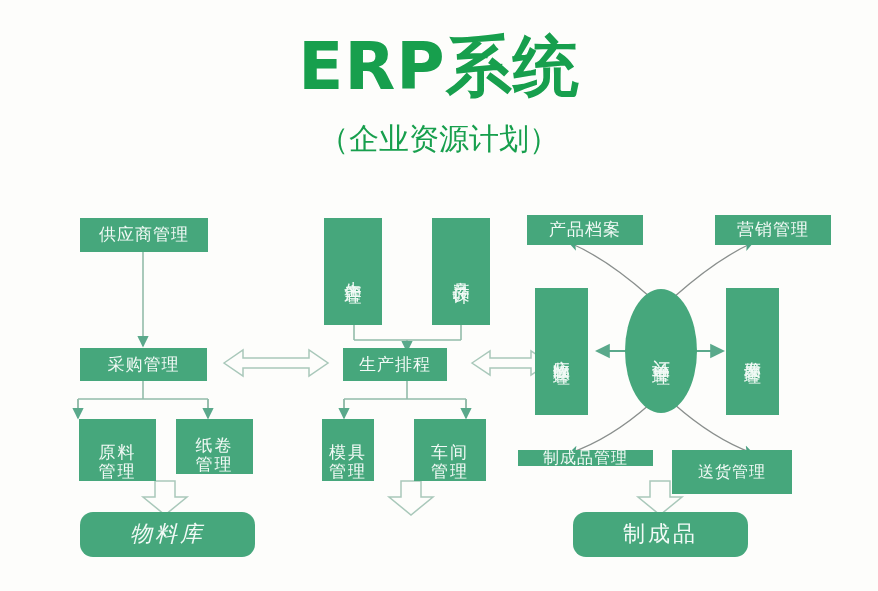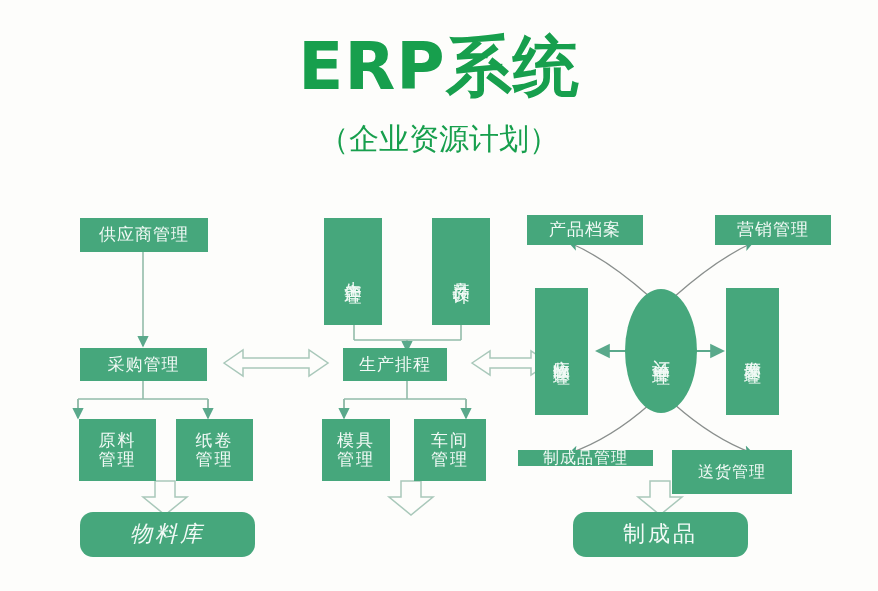--- a/index.html
+++ b/index.html
@@ -74,20 +74,21 @@
   .node.vert {
     writing-mode: vertical-rl;
     text-orientation: upright;
     letter-spacing: 2px;
     font-size: 17px;
   }
   .node.stack {
     flex-direction: column;
     letter-spacing: 2px;
     font-size: 17px;
+    justify-content: flex-end;
   }
   .node.stack > span { display: block; }
   .node.small {
     font-size: 16px;
     letter-spacing: 1px;
   }
   .node.ellipse {
     border-radius: 50%;
     writing-mode: vertical-rl;
     text-orientation: upright;
@@ -155,34 +156,34 @@
 
   <div class="node" style="left:80px; top:218px; width:128px; height:34px;">供应商管理</div>
 
   <div class="node" style="left:80px; top:348px; width:127px; height:33px;">采购管理</div>
 
   <div class="node stack" style="left:79px; top:419px; width:77px; height:62px;">
     <span>原料</span>
     <span>管理</span>
   </div>
 
-  <div class="node stack" style="left:176px; top:419px; width:77px; height:62px;">
+  <div class="node stack" style="left:176px; top:419px; width:77px; height:55px;">
     <span>纸卷</span>
     <span>管理</span>
   </div>
 
   <div class="node rounded" style="left:80px; top:512px; width:175px; height:45px;font-style:italic;">物料库</div>
 
   <div class="node vert" style="left:324px; top:218px; width:58px; height:107px;">生产管理</div>
 
   <div class="node vert" style="left:432px; top:218px; width:58px; height:107px;">产品设计</div>
 
   <div class="node" style="left:343px; top:348px; width:104px; height:33px;">生产排程</div>
 
-  <div class="node stack" style="left:322px; top:419px; width:68px; height:62px;">
+  <div class="node stack" style="left:322px; top:419px; width:52px; height:62px;">
     <span>模具</span>
     <span>管理</span>
   </div>
 
   <div class="node stack" style="left:414px; top:419px; width:72px; height:62px;">
     <span>车间</span>
     <span>管理</span>
   </div>
 
 

